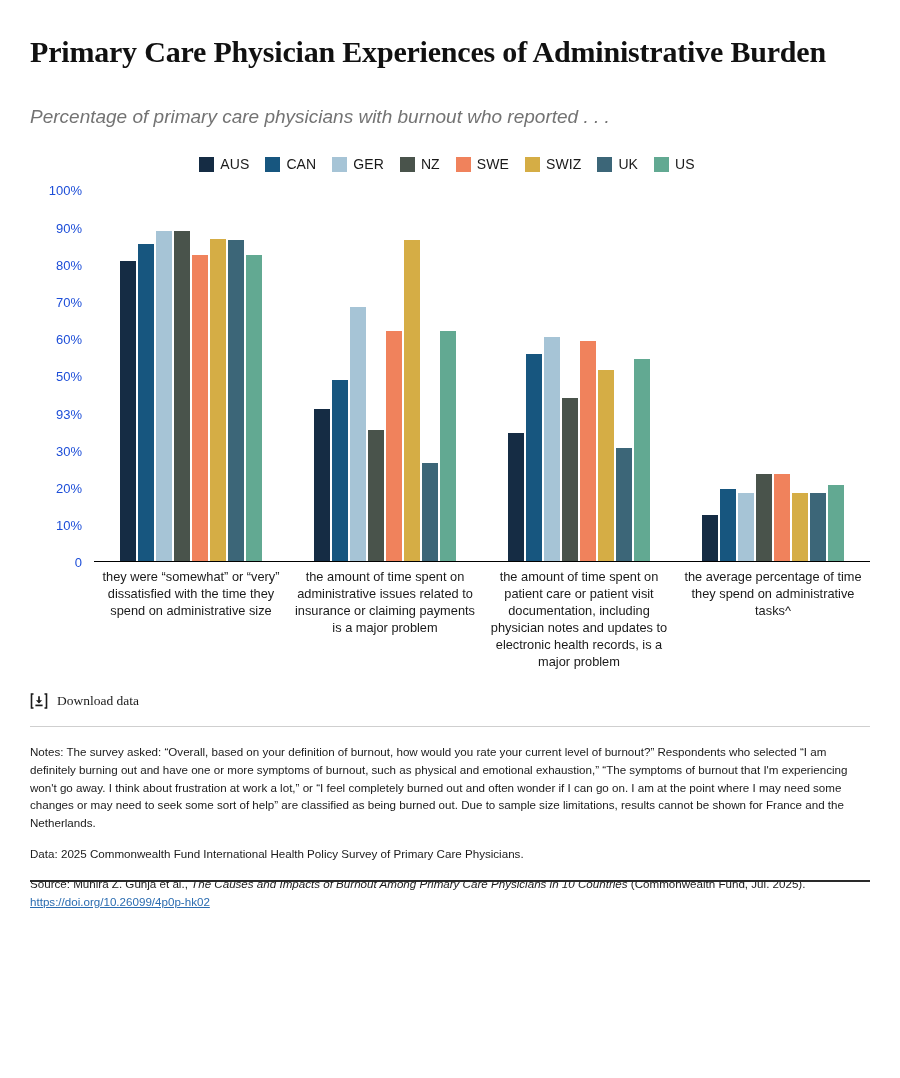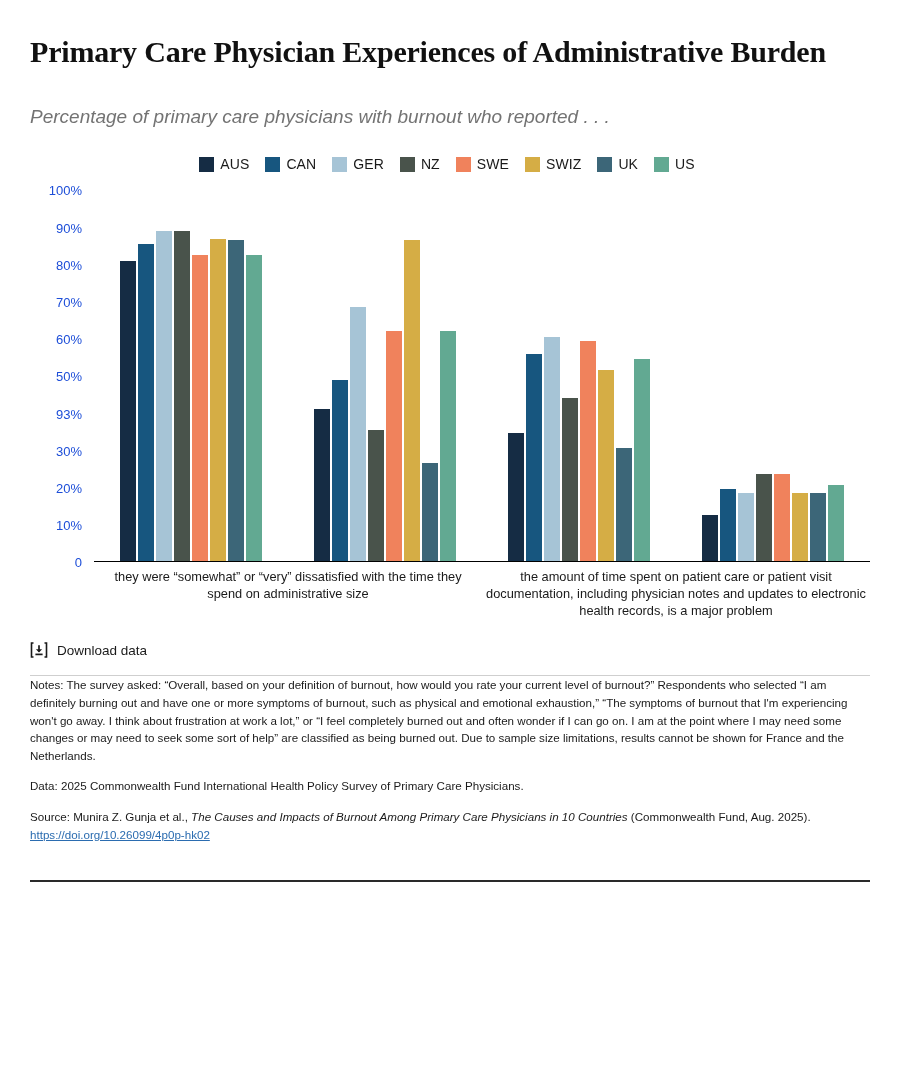--- a/index.html
+++ b/index.html
@@ -105,31 +105,33 @@
     padding: 0 2px;
   }
 
   
   .download {
     display: flex;
     align-items: center;
     gap: 9px;
     margin-top: 22px;
     cursor: pointer;
+    font-family: Liberation Serif, serif;
   }
   .download-icon { width: 18px; height: 18px; display: block; }
   .download-label { font-size: 13.5px; color: #1a1a1a; }
 
   .rule { border: 0; border-top: 1px solid #cfcfcf; margin: 16px 0 0 0; }
 
   
   .notes {
     font-size: 11.6px;
     line-height: 1.52;
     color: #1a1a1a;
+    margin-top: 16px;
     max-width: 840px;
   }
   .notes p { margin: 0; }
   .notes .gap { margin-top: 13px; }
   .notes em { font-style: italic; }
   a.doi { color: #2b6cb0; }
 
   .bottom-rule {
     position: absolute;
     left: 30px; right: 30px; bottom: 56px;
@@ -234,21 +236,23 @@
             <div class="bar" title="SWIZ: 18.5%" style="height: 18.5%; background: rgb(213, 173, 69);"></div>
             <div class="bar" title="UK: 18.5%" style="height: 18.5%; background: rgb(60, 102, 120);"></div>
             <div class="bar" title="US: 20.5%" style="height: 20.5%; background: rgb(98, 169, 146);"></div>
           </div>
         </div>
     </div>
   </div>
 
   <div class="cats" id="cats">
       <div class="cat">they were “somewhat” or “very” dissatisfied with the time they spend on administrative size</div>
+      <div class="cat">the amount of time spent on administrative issues related to insurance or claiming payments is a major problem</div>
       <div class="cat">the amount of time spent on patient care or patient visit documentation, including physician notes and updates to electronic health records, is a major problem</div>
+      <div class="cat">the average percentage of time they spend on administrative tasks^</div>
     </div>
 
   <div class="download">
     <span class="download-icon">
       <svg width="18" height="18" viewBox="0 0 18 18" aria-hidden="true">
         <path d="M3.5 2 H1.5 V16 H3.5" fill="none" stroke="#1a1a1a" stroke-width="1.6"></path>
         <path d="M14.5 2 H16.5 V16 H14.5" fill="none" stroke="#1a1a1a" stroke-width="1.6"></path>
         <path d="M9 4.2 V10.6" fill="none" stroke="#1a1a1a" stroke-width="1.7"></path>
         <path d="M5.9 8.2 L9 11.6 L12.1 8.2 Z" fill="#1a1a1a"></path>
         <path d="M5.4 13.4 H12.6" fill="none" stroke="#1a1a1a" stroke-width="1.7"></path>
@@ -256,18 +260,18 @@
     </span>
     <span class="download-label">Download data</span>
   </div>
 
   <hr class="rule">
 
   <div class="notes">
     <p>Notes: The survey asked: “Overall, based on your definition of burnout, how would you rate your current level of burnout?” Respondents who selected “I am definitely burning out and have one or more symptoms of burnout, such as physical and emotional exhaustion,” “The symptoms of burnout that I'm experiencing won't go away. I think about frustration at work a lot,” or “I feel completely burned out and often wonder if I can go on. I am at the point where I may need some changes or may need to seek some sort of help” are classified as being burned out. Due to sample size limitations, results cannot be shown for France and the Netherlands.</p>
     <p class="gap">Data: 2025 Commonwealth Fund International Health Policy Survey of Primary Care Physicians.</p>
     <p class="gap">
-      <span>Source: Munira Z. Gunja et al., </span><em>The Causes and Impacts of Burnout Among Primary Care Physicians in 10 Countries</em><span> (Commonwealth Fund, Aug. 2025). </span><a class="doi" href="#">https://doi.org/10.26099/4p0p-hk02</a>
+      <span>Source: Munira Z. Gunja et al., </span><em>The Causes and Impacts of Burnout Among Primary Care Physicians in 10 Countries</em><span> (Commonwealth Fund, Jul. 2025). </span><a class="doi" href="#">https://doi.org/10.26099/4p0p-hk02</a>
     </p>
   </div>
 
   <div class="bottom-rule"></div>
 </div>
 
 </body></html>

